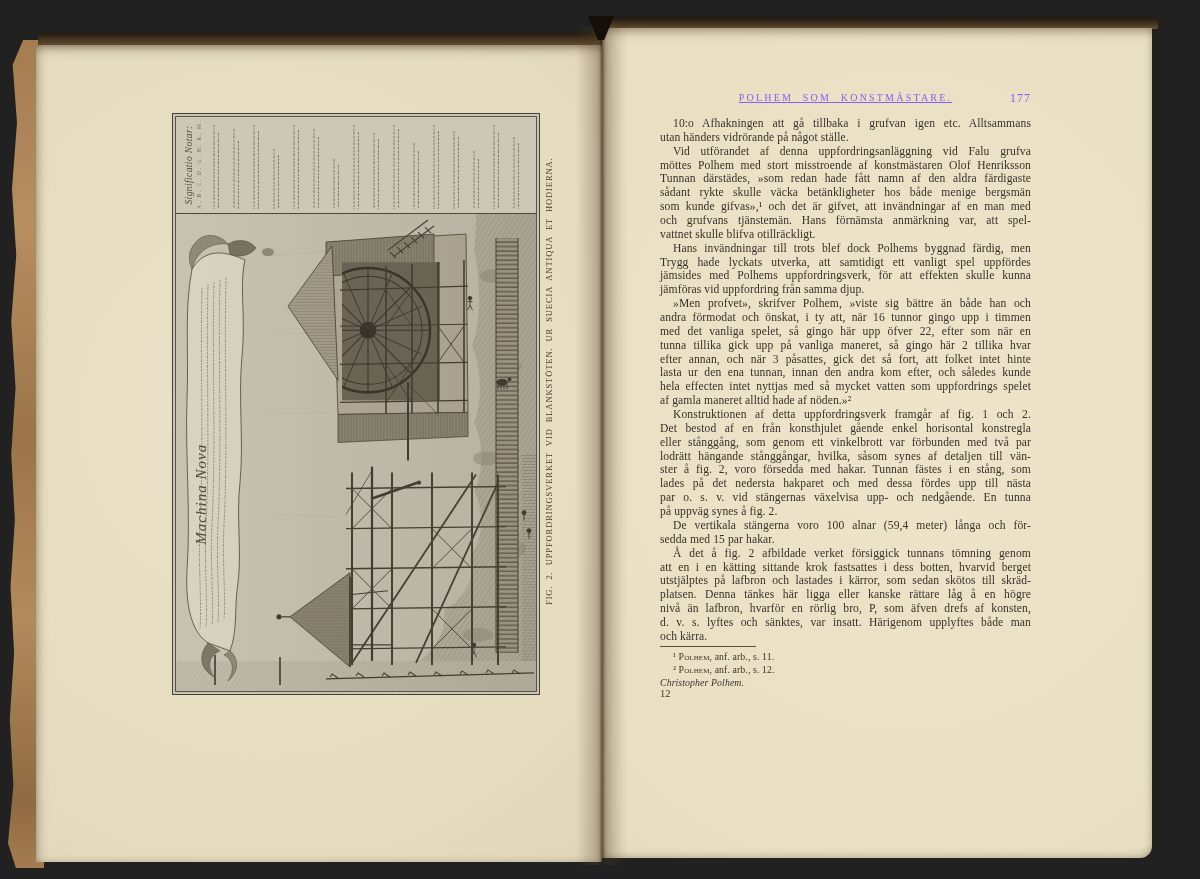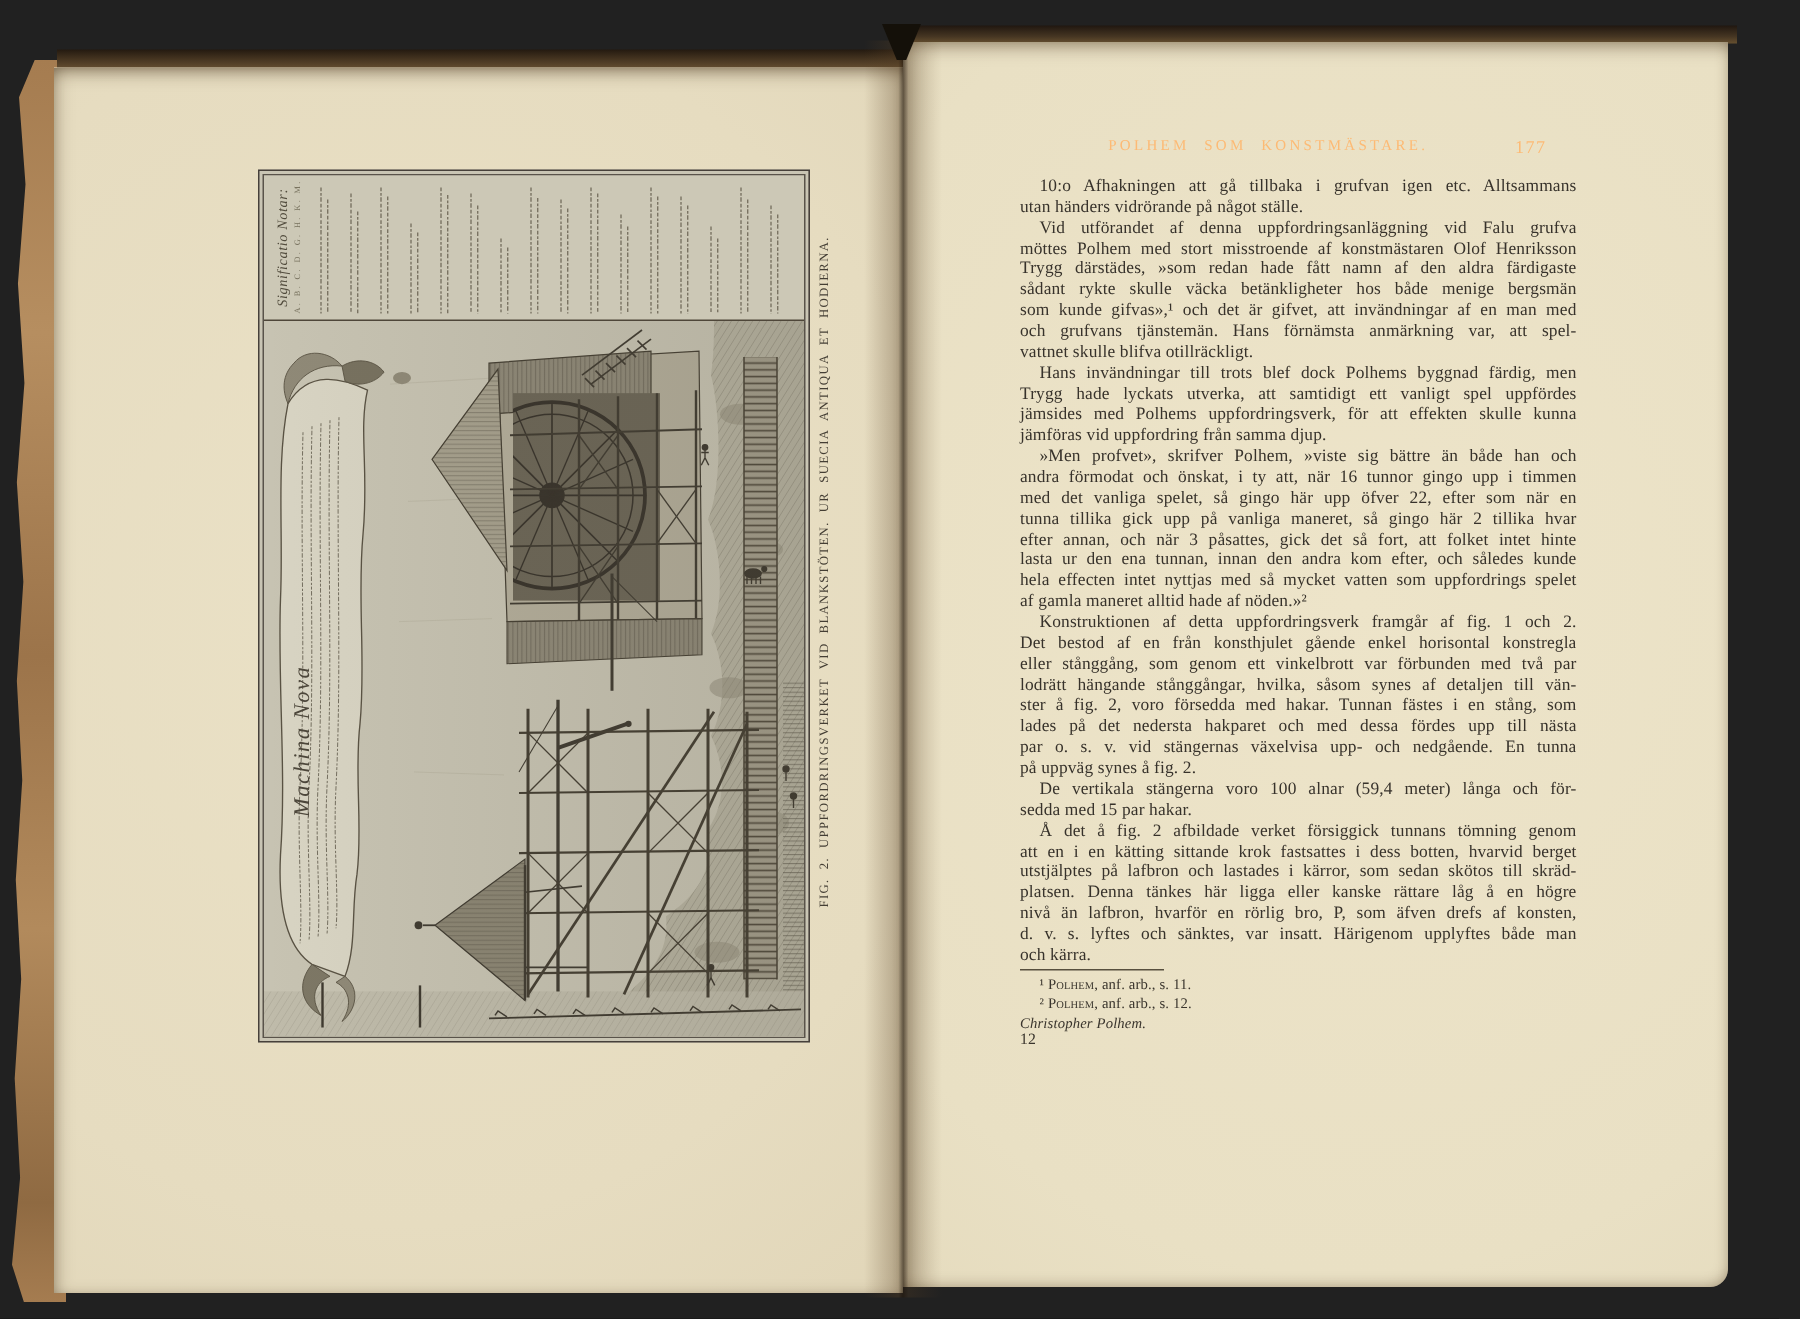--- a/index.html
+++ b/index.html
@@ -40,26 +40,26 @@
   .legend-letters{position:absolute;left:-20px;top:42px;width:90px;height:10px;transform:rotate(-90deg);
     font-size:5.5px;color:#6a6450;letter-spacing:1.6px;text-align:center;white-space:nowrap;opacity:.85;}
   .legend svg{position:absolute;left:36px;top:4px;}
   .engraving{position:absolute;left:3px;right:3px;top:100px;bottom:3px;overflow:hidden;background:#c7c3b2;}
   .engraving svg{width:100%;height:100%;display:block;}
 
   .plate-caption{position:absolute;left:361px;top:408px;width:380px;height:14px;transform:rotate(-90deg);
     font-size:8.5px;letter-spacing:.9px;word-spacing:3px;color:#443e34;text-align:center;white-space:nowrap;}
 
   
-  .folio-header{position:absolute;left:660px;top:92px;width:371px;height:15px;color:#fdba74;}
+  .folio-header{position:absolute;left:660px;top:92px;width:371px;height:15px;color:#8b5cf6;text-decoration:underline;}
   .running-head{display:block;text-align:center;font-size:10px;letter-spacing:2.2px;word-spacing:5px;}
   .page-number{position:absolute;right:0;top:-1px;font-size:12px;letter-spacing:1px;}
 
   .body-col{position:absolute;left:660px;top:117px;width:371px;color:#37322b;
-    font-size:11.6px;letter-spacing:.1px;margin-left:20px;}
+    font-size:11.6px;letter-spacing:.1px;}
   .t-line{height:13.87px;line-height:13.87px;text-align:justify;text-align-last:justify;white-space:normal;}
   .t-line.last{text-align-last:left;}
   .t-line.first{text-indent:13px;}
 
   .fn-rule{width:96px;height:0;border-top:1px solid #574f3e;margin:2px 0 3px 0;}
   .footnote{font-size:9.8px;line-height:13px;color:#3a352d;padding-left:13px;}
   .fn-name{font-variant:small-caps;}
   .sig-row{display:flex;justify-content:space-between;margin-top:1px;color:#3a352d;flex-direction:column;}
   .signature{font-style:italic;font-size:9.8px;}
   .sheet-number{font-size:10.5px;padding-right:13px;}
@@ -336,21 +336,21 @@
     <span class="running-head">POLHEM SOM KONSTMÄSTARE.</span>
     <span class="page-number">177</span>
   </div>
 
   <div class="body-col">
     <div class="t-line first">10:o Afhakningen att gå tillbaka i grufvan igen etc.  Alltsammans</div>
     <div class="t-line last">utan händers vidrörande på något ställe.</div>
 
     <div class="t-line first">Vid utförandet af denna uppfordringsanläggning vid Falu grufva</div>
     <div class="t-line">möttes Polhem med stort misstroende af konstmästaren Olof Henriksson</div>
-    <div class="t-line">Trygg därstädes, »som redan hade fått namn af den aldra färdigaste</div>
+    <div class="t-line">Tunnan därstädes, »som redan hade fått namn af den aldra färdigaste</div>
     <div class="t-line">sådant rykte skulle väcka betänkligheter hos både menige bergsmän</div>
     <div class="t-line">som kunde gifvas»,¹ och det är gifvet, att invändningar af en man med</div>
     <div class="t-line">och grufvans tjänstemän.  Hans förnämsta anmärkning var, att spel-</div>
     <div class="t-line last">vattnet skulle blifva otillräckligt.</div>
 
     <div class="t-line first">Hans invändningar till trots blef dock Polhems byggnad färdig, men</div>
     <div class="t-line">Trygg hade lyckats utverka, att samtidigt ett vanligt spel uppfördes</div>
     <div class="t-line">jämsides med Polhems uppfordringsverk, för att effekten skulle kunna</div>
     <div class="t-line last">jämföras vid uppfordring från samma djup.</div>
 

